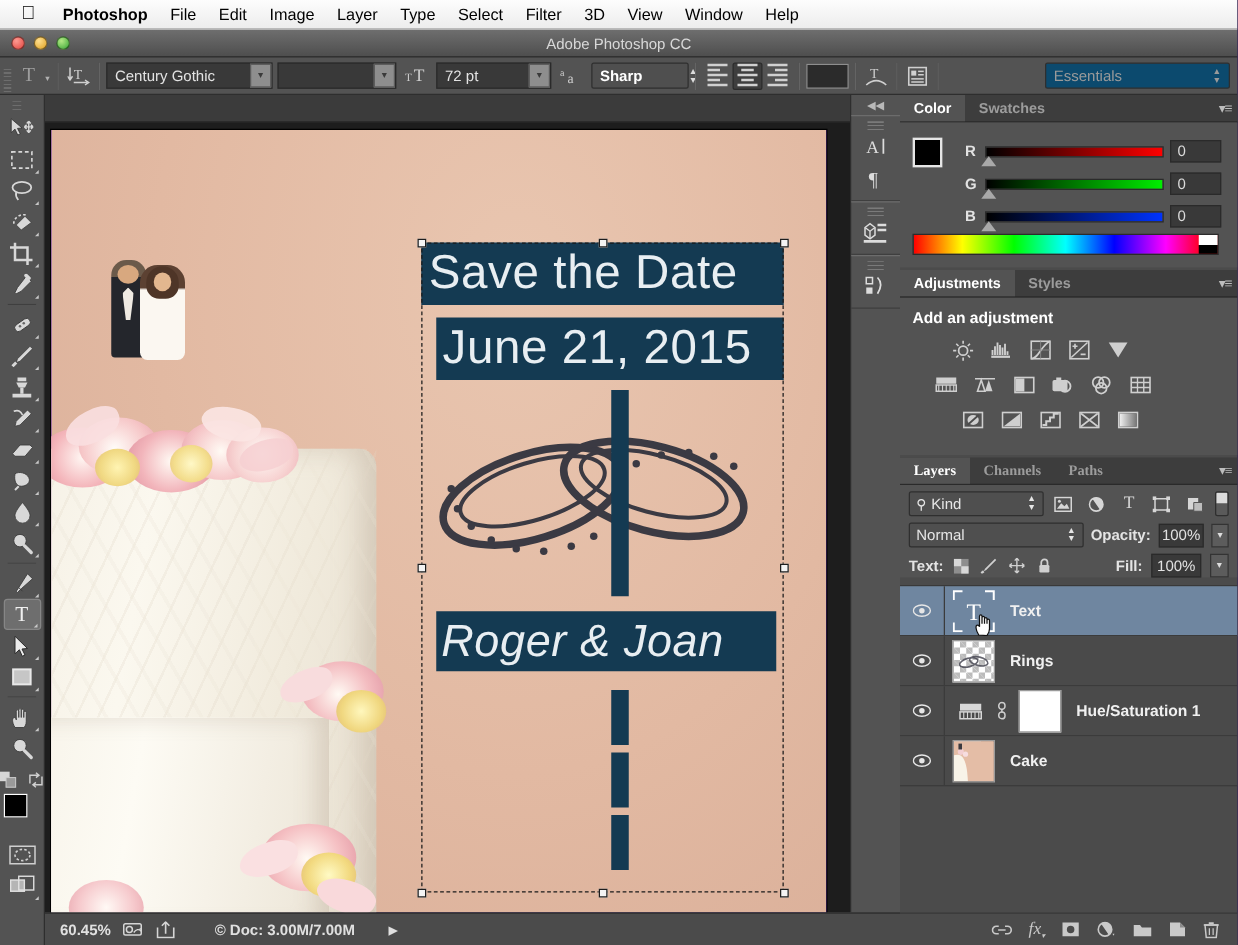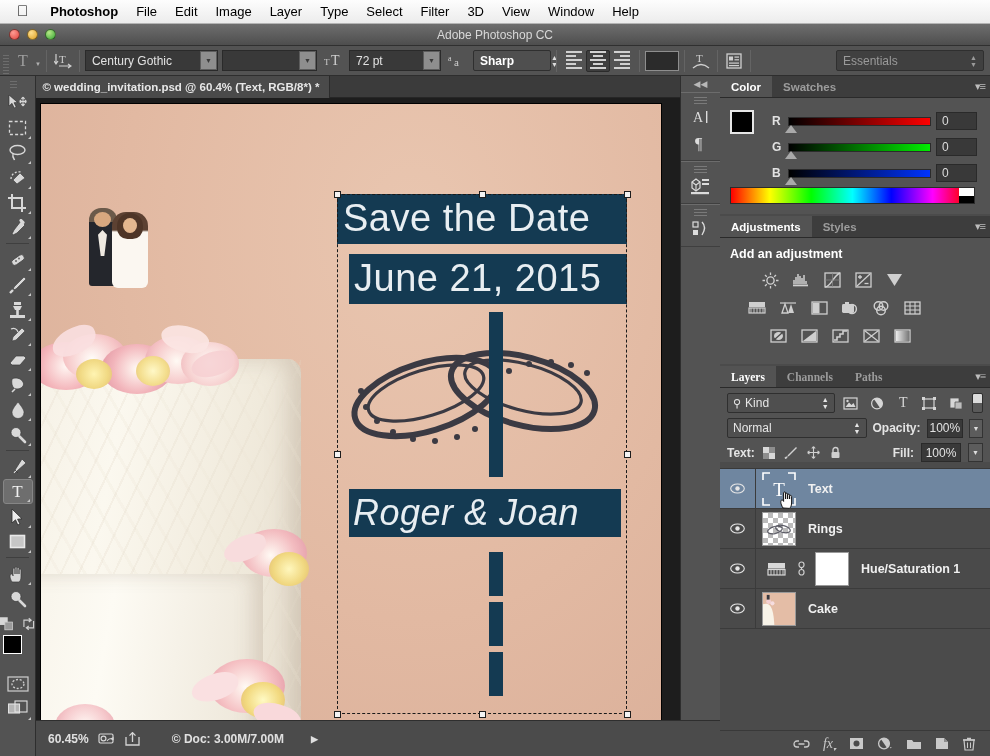--- a/index.html
+++ b/index.html
@@ -77,21 +77,21 @@
   .align-btn { width: 24px; height: 22px; display: flex; align-items: center;
     justify-content: center; }
   .align-btn.active { background: #3e3e3e; border: 1px solid #2b2b2b; border-radius: 2px; }
   .align-bar { width: 16px; }
   .align-bar i { display: block; height: 2px; background: #d0d0d0; margin-bottom: 2px; }
   .color-swatch-ob { width: 34px; height: 20px; background: #2b2b2b; border: 1px solid #8e8e8e; }
   .warp-icon, .panel-icon { width: 22px; height: 22px; display: flex;
     align-items: center; justify-content: center; color: #cfcfcf; font-size: 14px; }
   .workspace {
     margin-left: auto; margin-right: 6px; width: 148px; height: 21px;
-    background: #404040; border: 1px solid #2f2f2f; border-radius: 2px;
+    background: #0c4a6e; border: 1px solid #2f2f2f; border-radius: 2px;
     display: flex; align-items: center; padding: 0 6px;
     color: #9a9a9a; font-size: 12px;
   }
   .workspace .stepper { margin-left: auto; font-size: 7px; line-height: 7px; }
 
   
   .tabbar {
     position: absolute; left: 0; top: 76px; width: 990px; height: 22px;
     background: #3b3b3b; border-bottom: 1px solid #262626;
     display: flex; align-items: center;
@@ -307,21 +307,21 @@
     pointer-events: none; }
   .layers-footer {
     position: absolute; left: 0; right: 0; bottom: 0; height: 26px;
     background: #4b4b4b; border-top: 1px solid #393939;
     display: flex; align-items: center; justify-content: flex-end; gap: 13px;
     padding-right: 14px; color: #c9c9c9; font-size: 13px;
   }
 
   
   .statusbar {
-    position: absolute; left: 36px; right: 270px; bottom: 0; height: 36px;
+    position: absolute; left: 36px; right: 270px; bottom: 0; height: 26px;
     background: #4b4b4b; border-top: 1px solid #2e2e2e;
     display: flex; align-items: center; gap: 9px; padding-left: 12px;
     color: #e0e0e0; font-size: 12px; font-weight: bold;
   }
   .sb-ico { color: #d5d5d5; font-size: 12px; }
   svg { display: block; }
 </style>
 </head>
 <body>
 
@@ -443,24 +443,20 @@
     </div>
     <div class="obsep"></div>
     <div class="workspace">
       <span>Essentials</span>
       <span class="stepper">▲<br>▼</span>
     </div>
   </div>
 
   <div class="tabbar">
     <div class="tab-grip">»</div>
-    <div class="doc-tab">
-      <span class="x">×</span>
-      <span>© wedding_invitation.psd @ 60.4% (Text, RGB/8*) *</span>
-    </div>
   </div>
 
   <div class="toolspanel">
     <div class="tp-grip"></div>
 
     <div class="tool">
       <svg width="19" height="17" viewBox="0 0 19 17">
           <path d="M1 1 L1 12 L4 9.3 L6.2 14 L8.2 13 L6 8.7 L9.6 8.4 Z" fill="#d8d8d8" stroke="#2b2b2b" stroke-width=".6"></path>
           <path d="M15 3 v9 M11.5 7.5 h7 M15 3 l-1.6 1.8 M15 3 l1.6 1.8 M15 12 l-1.6-1.8 M15 12 l1.6-1.8 M11.5 7.5 l1.8-1.6 M11.5 7.5 l1.8 1.6 M18.5 7.5 l-1.8-1.6 M18.5 7.5 l-1.8 1.6" stroke="#d8d8d8" stroke-width="1.1" fill="none"></path>
         </svg>

